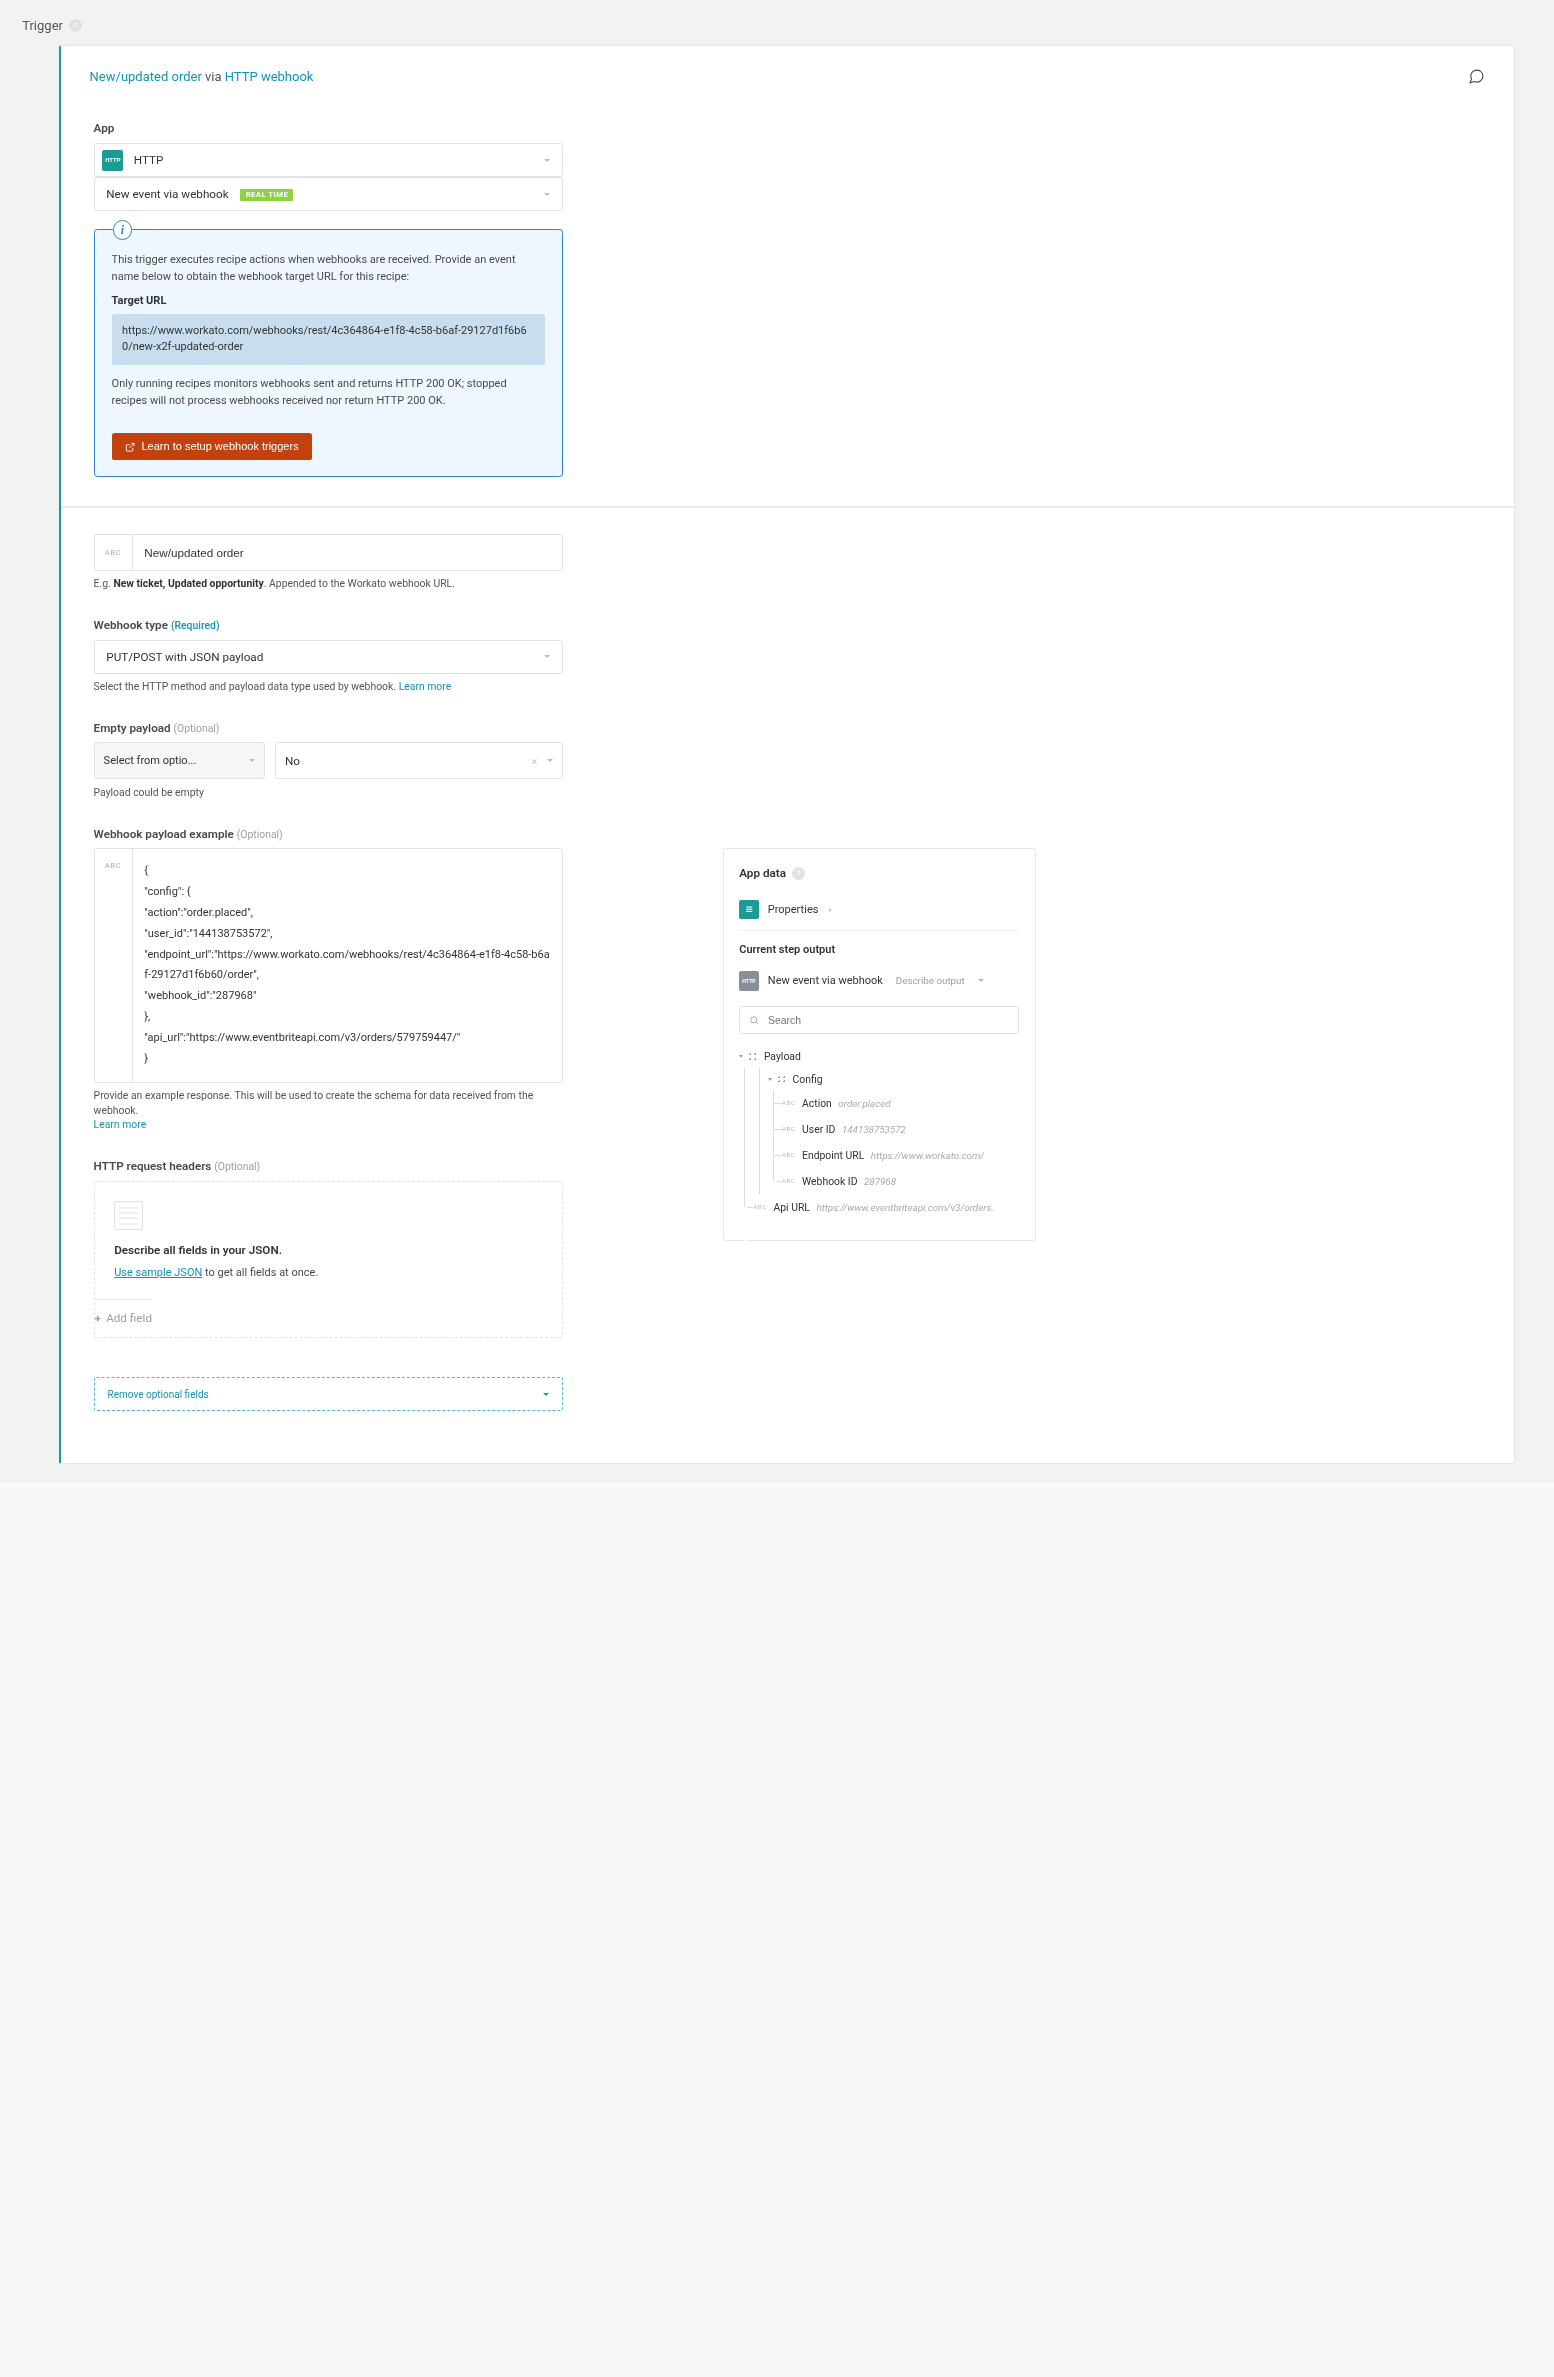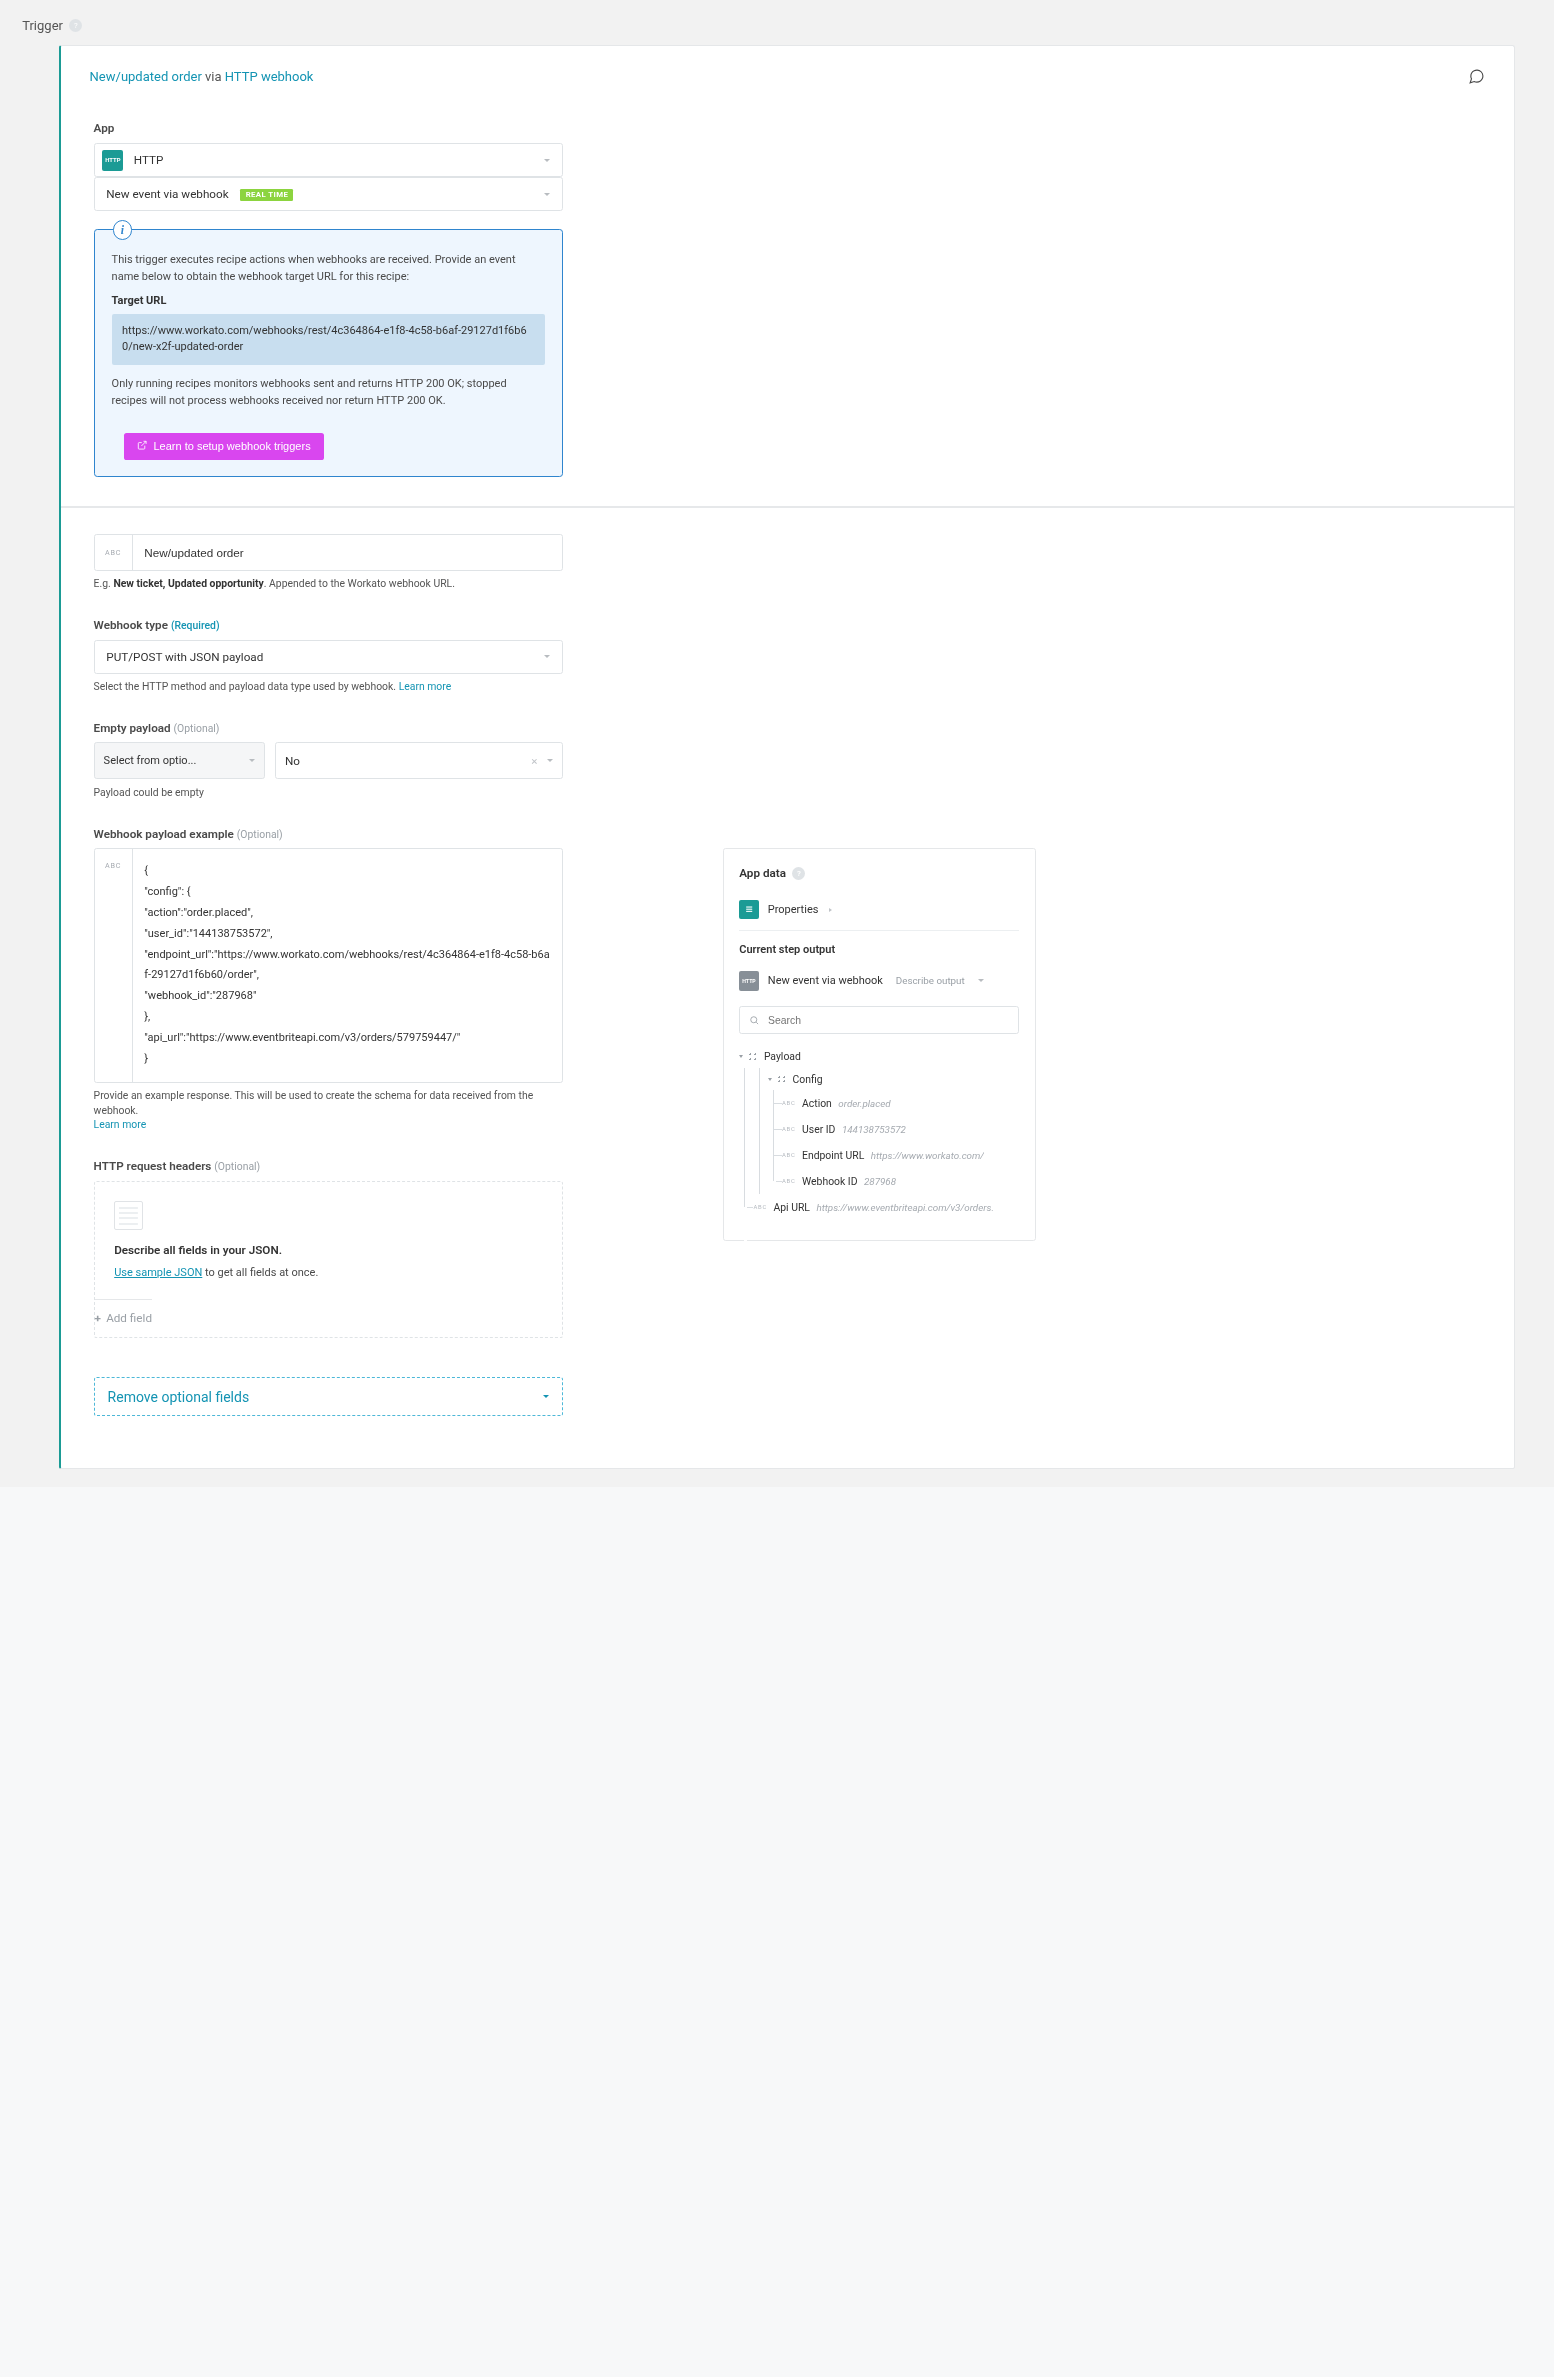--- a/index.html
+++ b/index.html
@@ -101,24 +101,24 @@
   .info-panel h4 { margin: 0 0 6.5px 0; font-size: 11px; font-weight: 700; color: #333; }
   .url-box {
     background: #c8deef;
     border-radius: 2px;
     padding: 9px 10.4px;
     font-size: 11px; color: #333;
     word-break: break-all;
     line-height: 1.5;
   }
   .learn-btn {
-    display: inline-flex; align-items: flex-start; gap: 6.5px;
-    background: #d946ef; color: #fff; border: none;
+    display: inline-flex; align-items: flex-end; gap: 6.5px;
+    background: #c2410c; color: #fff; border: none;
     padding: 7.8px 13px; border-radius: 2.6px; font-size: 11px;
-    margin-top: 14.3px; cursor: pointer; margin-left: 12px;
+    margin-top: 14.3px; cursor: pointer;
   }
   .ext-icon { width: 10.4px; height: 10.4px; }
   .divider-grey {
     border-top: 2px solid #e6e8ea;
     margin: 29px -33px 26px -33px;
   }
   .text-input {
     width: 469px;
     border: 0.7px solid #dfe3e6;
     border-radius: 2.6px;
@@ -192,21 +192,21 @@
     margin: 0 -19.6px; padding: 11.7px 0;
     font-size: 11.7px; color: #9aa0a6; text-align: center;
     display: flex; align-items: center; justify-content: center; gap: 5.2px;
     cursor: pointer;
   }
   .plus-ico { font-size: 11.7px; font-weight: bold; }
   .remove-bar {
     width: 469px; margin-top: 39px;
     border: 0.7px dashed #4db8d8; border-radius: 2.6px;
     padding: 10.4px 13px; display: flex; align-items: center;
-    color: #1494b3; font-size: 14px; cursor: pointer;
+    color: #1494b3; font-size: 10px; cursor: pointer;
     margin-bottom: 26px;
   }
   .remove-bar span:first-child { flex: 1; }
   .remove-bar .chev-down { border-top-color: #1494b3; }
   .right-panel {
     position: absolute;
     right: -473px;
     top: 0;
     width: 313px;
     background: #fff;

